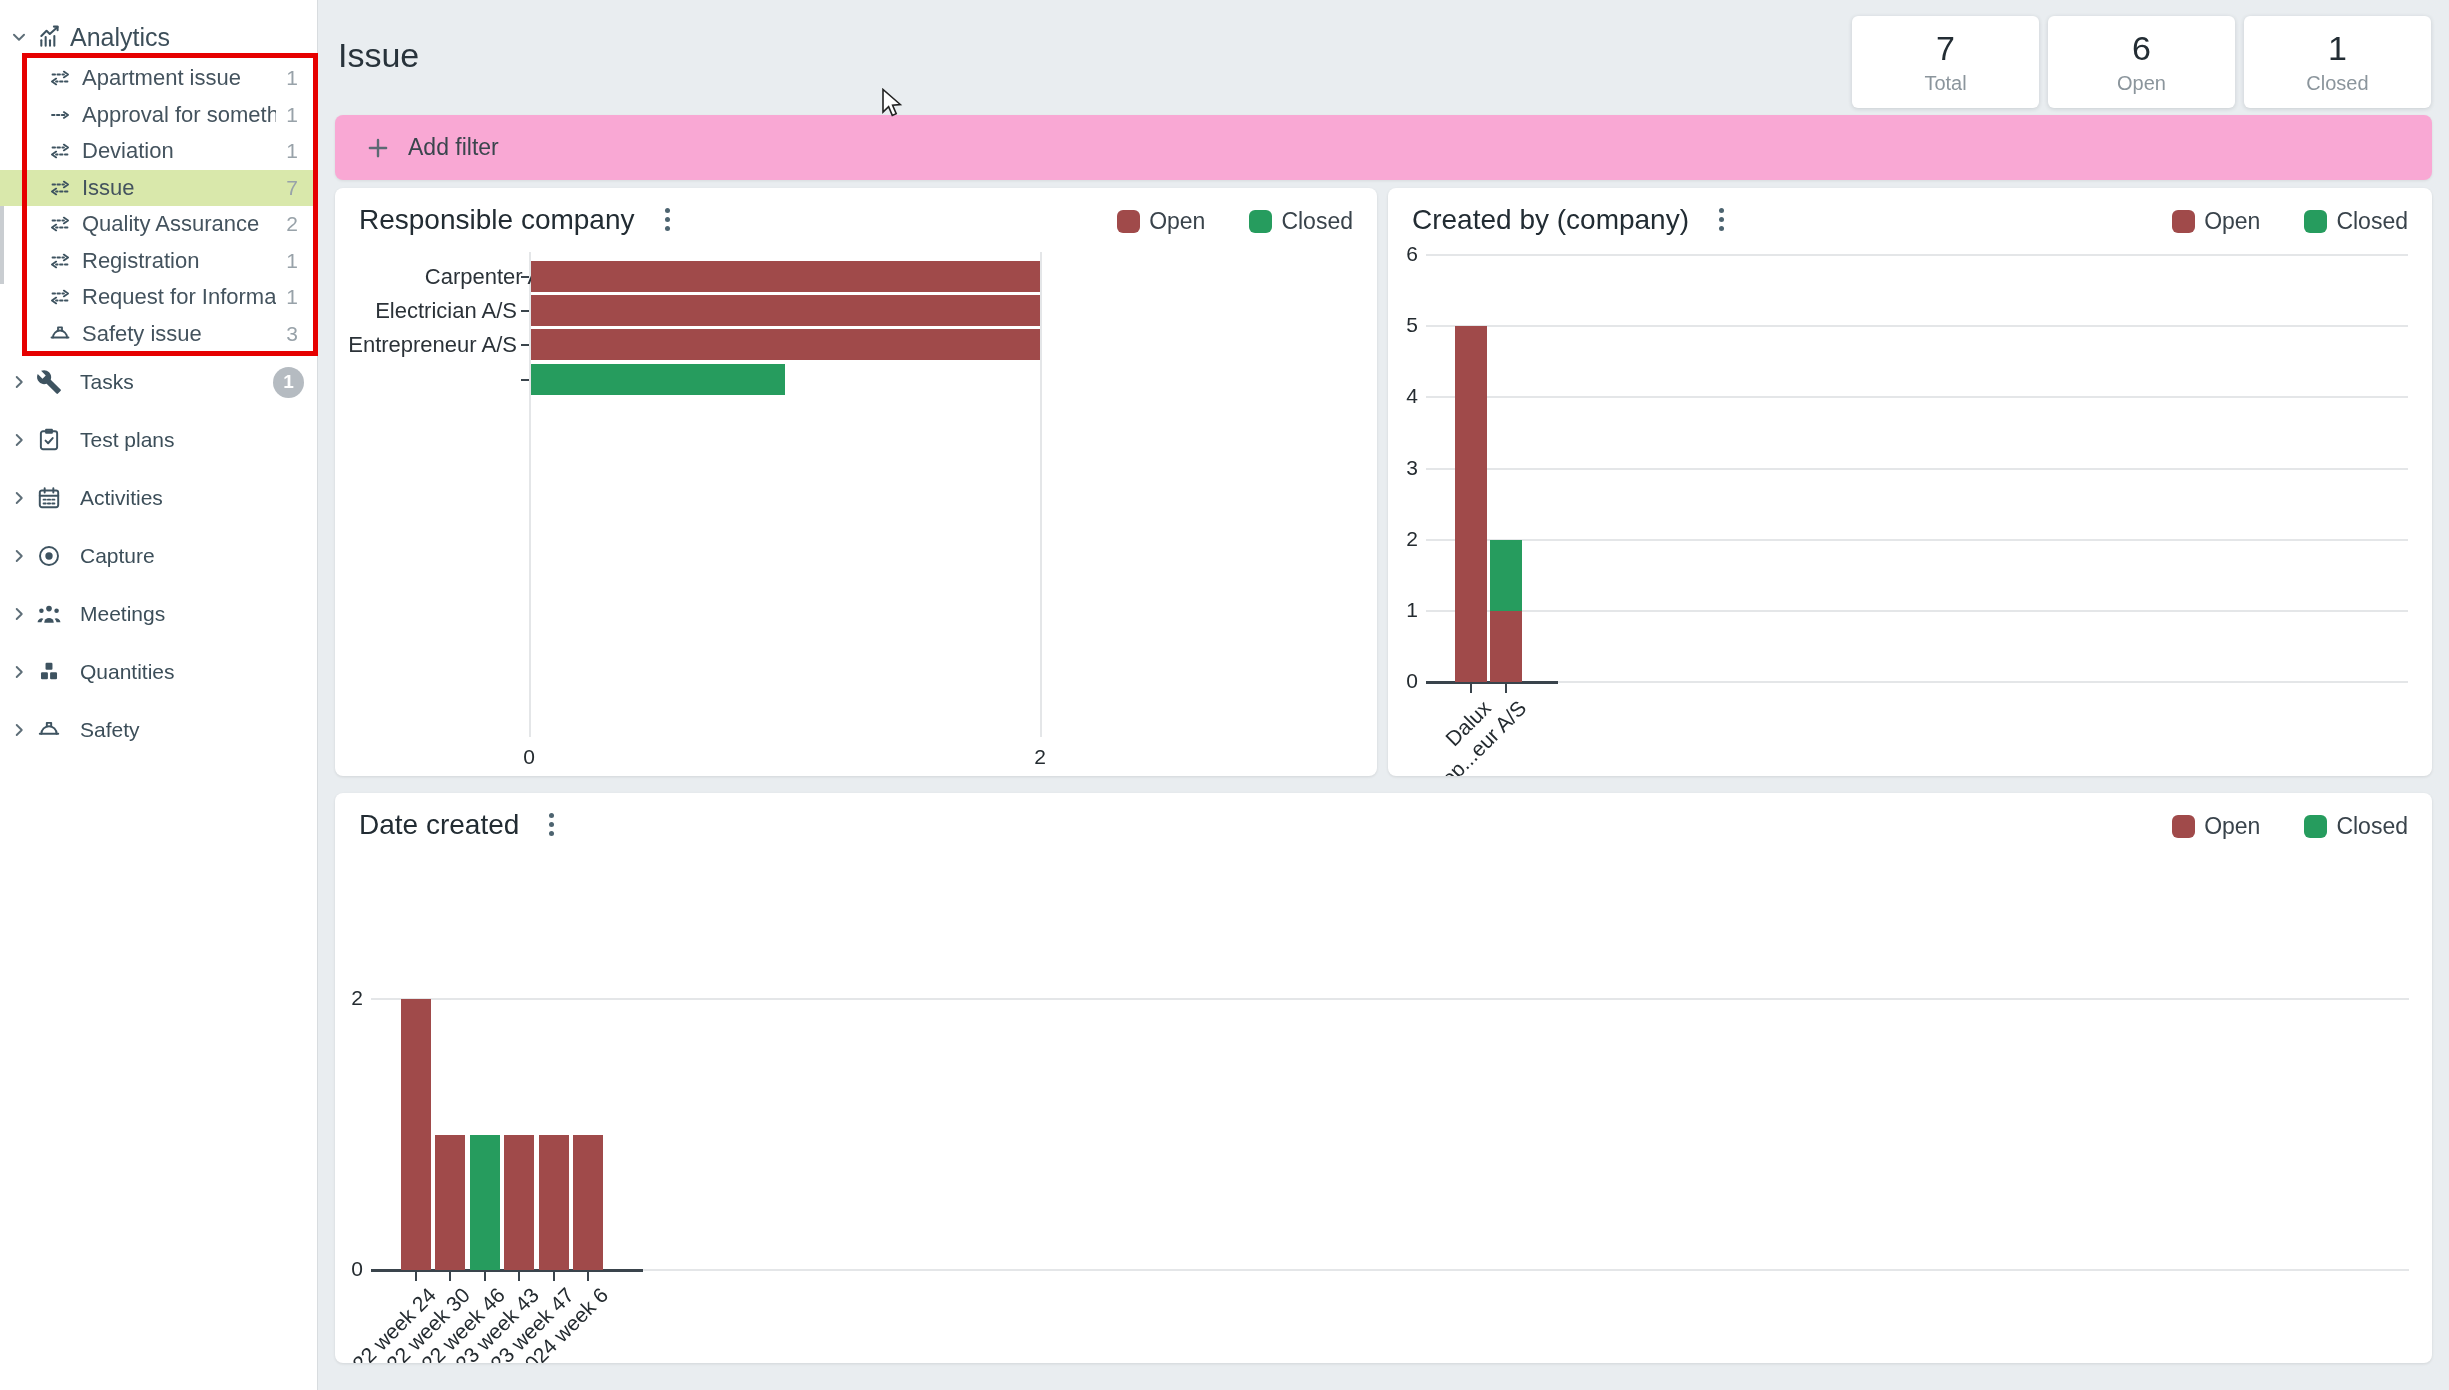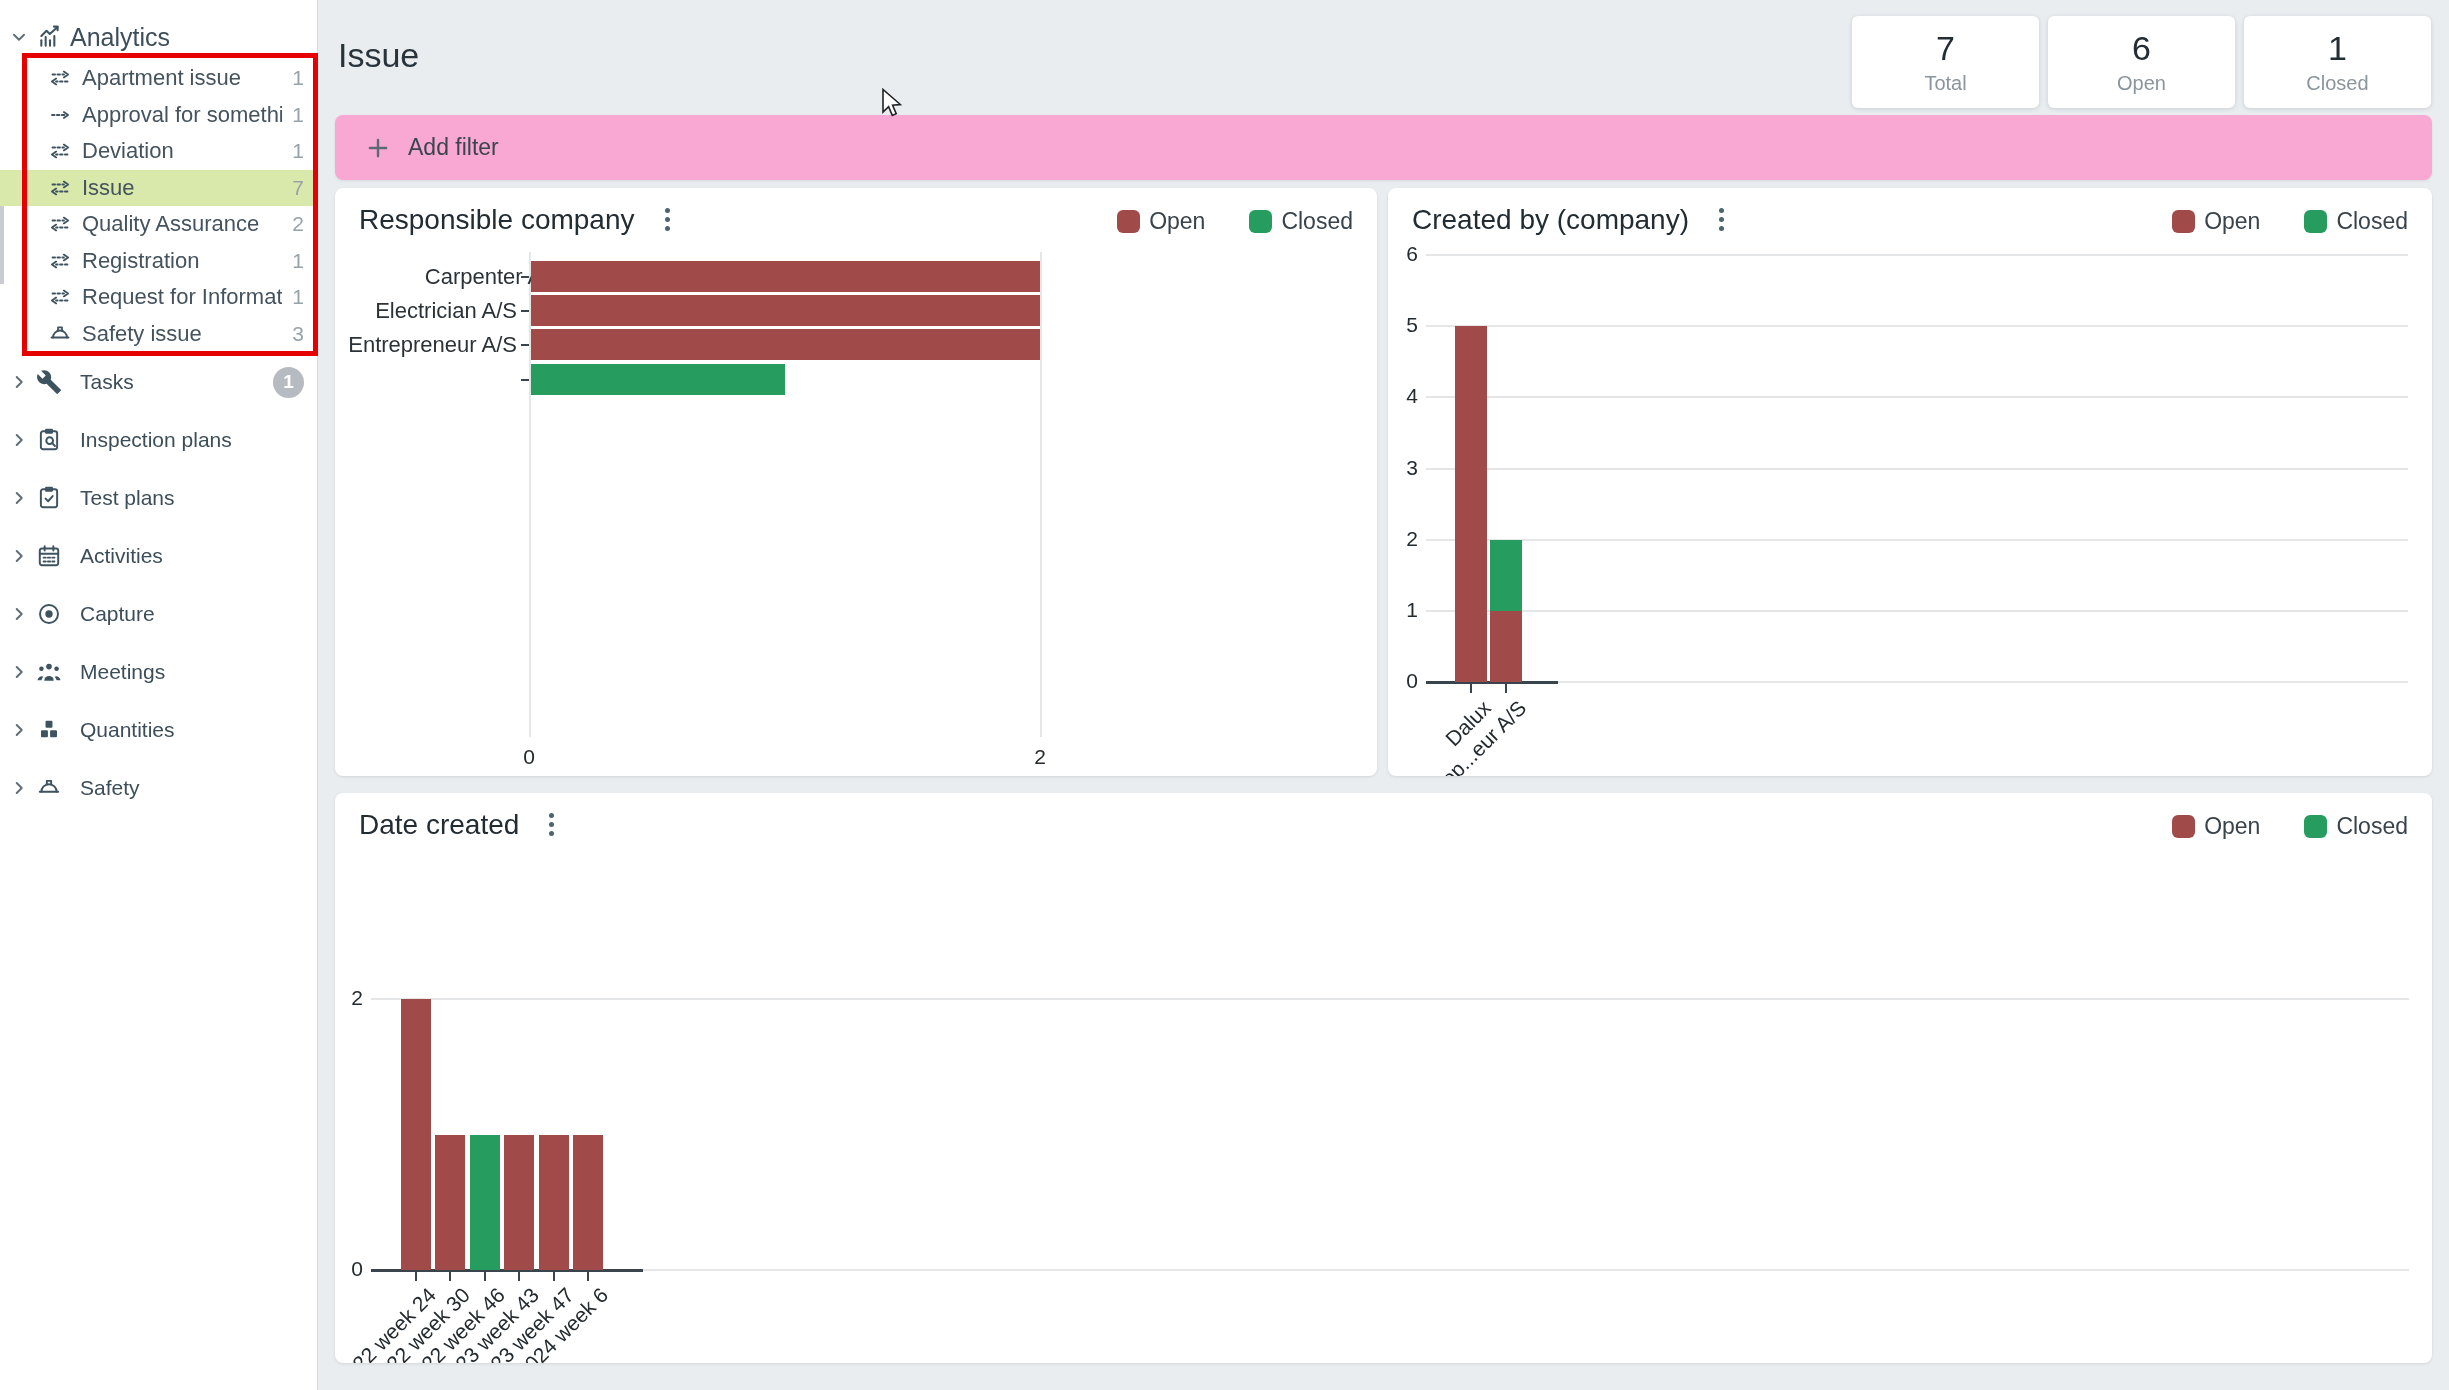--- a/index.html
+++ b/index.html
@@ -6,21 +6,21 @@
     font-family:"Liberation Sans",sans-serif;background:#e9edf0;}
   .stage{position:relative;width:2449px;height:1390px;}
 
   
   .sidebar{position:absolute;left:0;top:0;width:318px;height:1390px;background:#ffffff;
     border-right:1px solid #d8dcdf;box-sizing:border-box;z-index:2;}
   .siderow{display:flex;align-items:center;color:#3c4e59;cursor:pointer;}
   .an-row{position:absolute;left:0;top:18px;width:318px;height:38px;padding-left:8px;box-sizing:border-box;gap:7px;}
   .an-row .lbl{font-size:25px;}
   .sublist{position:absolute;left:0;top:60px;width:318px;}
-  .subrow{height:36.5px;padding-left:48px;padding-right:14px;box-sizing:border-box;gap:10px;}
+  .subrow{height:36.5px;padding-left:48px;padding-right:20px;box-sizing:border-box;gap:10px;}
   .subrow .lbl{font-size:22px;color:#44535e;white-space:nowrap;overflow:hidden;}
   .subrow.selected{background:var(--selected);}
   .count{margin-left:auto;font-size:21px;color:#98a2a9;}
   .sections{position:absolute;left:0;top:353px;width:318px;}
   .secrow{height:58px;padding-left:8px;padding-right:14px;box-sizing:border-box;gap:6px;}
   .secrow .lbl{font-size:21px;margin-left:12px;white-space:nowrap;}
   .badge{margin-left:auto;width:31px;height:31px;border-radius:50%;background:#b5bbc1;color:#fff;
     font-size:19px;font-weight:bold;display:flex;align-items:center;justify-content:center;}
   .icn{display:inline-flex;color:#3e5360;}
   .icn svg{width:26px;height:26px;display:block;}
@@ -203,36 +203,20 @@
               <path d="M9.5 6.5L15 12l-5.5 5.5"></path>
             </svg>
           </span>
           <span class="icn">
             <svg viewBox="0 0 24 24" fill="currentColor" stroke="none">
               <path d="M22.7 19l-9.1-9.1c.9-2.3.4-5-1.5-6.9-2-2-5-2.4-7.4-1.3L9 6 6 9 1.6 4.7C.4 7.1.9 10.1 2.9 12.1c1.9 1.9 4.6 2.4 6.9 1.5l9.1 9.1c.4.4 1 .4 1.4 0l2.3-2.3c.5-.4.5-1.1.1-1.4z" <="" svg=""></path>
             </svg>
           </span>
           <span class="lbl">Tasks</span>
           <span class="badge">1</span>
-        </div>
-        <div class="siderow secrow">
-          <span class="chev">
-            <svg viewBox="0 0 24 24" fill="none" stroke="currentColor" stroke-width="2.1" stroke-linecap="round" stroke-linejoin="round">
-              <path d="M9.5 6.5L15 12l-5.5 5.5"></path>
-            </svg>
-          </span>
-          <span class="icn">
-            <svg viewBox="0 0 24 24" fill="none" stroke="currentColor" stroke-width="1.8" stroke-linecap="round" stroke-linejoin="round">
-              <rect x="4.5" y="4" width="15" height="16.5" rx="2"></rect>
-              <path d="M9.3 2.6h5.4v2.8H9.3z"></path>
-              <circle cx="12.6" cy="12.6" r="3.1"></circle>
-              <path d="M14.9 14.9l2.6 2.6"></path>
-            </svg>
-          </span>
-          <span class="lbl">Inspection plans</span>
         </div>
         <div class="siderow secrow">
           <span class="chev">
             <svg viewBox="0 0 24 24" fill="none" stroke="currentColor" stroke-width="2.1" stroke-linecap="round" stroke-linejoin="round">
               <path d="M9.5 6.5L15 12l-5.5 5.5"></path>
             </svg>
           </span>
           <span class="icn">
             <svg viewBox="0 0 24 24" fill="none" stroke="currentColor" stroke-width="1.8" stroke-linecap="round" stroke-linejoin="round">
               <rect x="4.5" y="4" width="15" height="16.5" rx="2"></rect>

